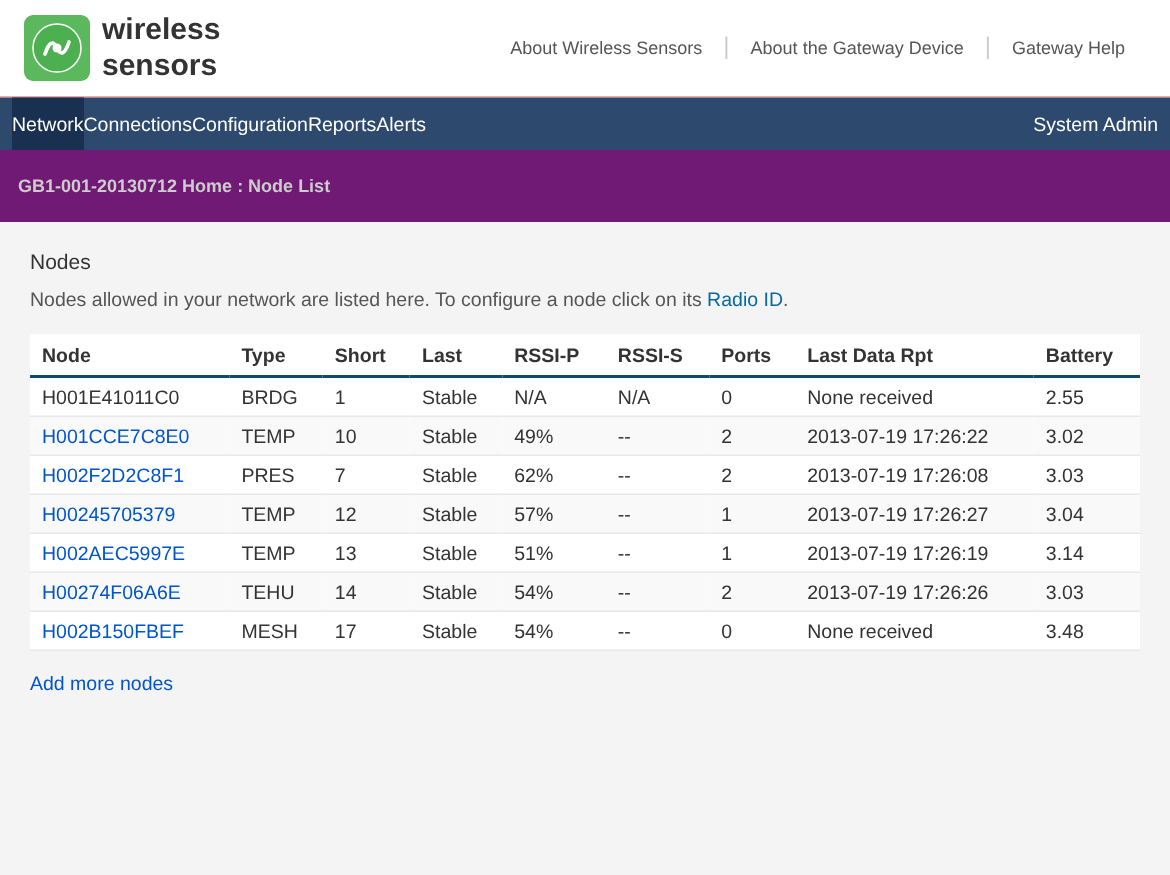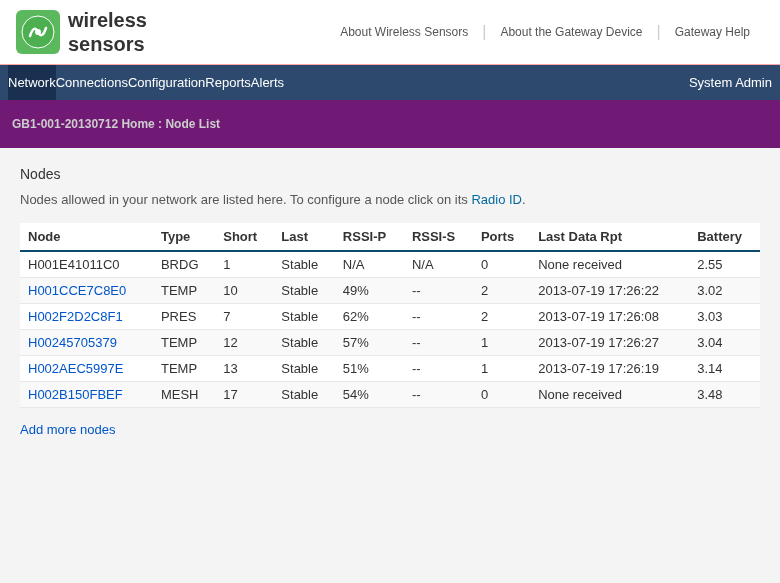--- a/index.html
+++ b/index.html
@@ -243,20 +243,31 @@
           <td>TEMP</td>
           <td>13</td>
           <td>Stable</td>
           <td>51%</td>
           <td>--</td>
           <td>1</td>
           <td>2013-07-19 17:26:19</td>
           <td>3.14</td>
         </tr>
         <tr>
+          <td><a class="node-link">H00274F06A6E</a></td>
+          <td>TEHU</td>
+          <td>14</td>
+          <td>Stable</td>
+          <td>54%</td>
+          <td>--</td>
+          <td>2</td>
+          <td>2013-07-19 17:26:26</td>
+          <td>3.03</td>
+        </tr>
+        <tr>
           <td><a class="node-link">H002B150FBEF</a></td>
           <td>MESH</td>
           <td>17</td>
           <td>Stable</td>
           <td>54%</td>
           <td>--</td>
           <td>0</td>
           <td>None received</td>
           <td>3.48</td>
         </tr>

